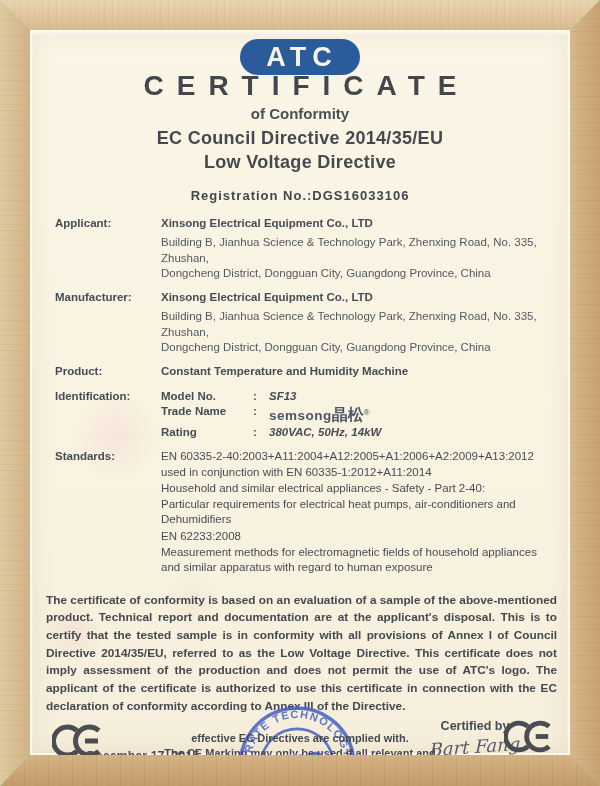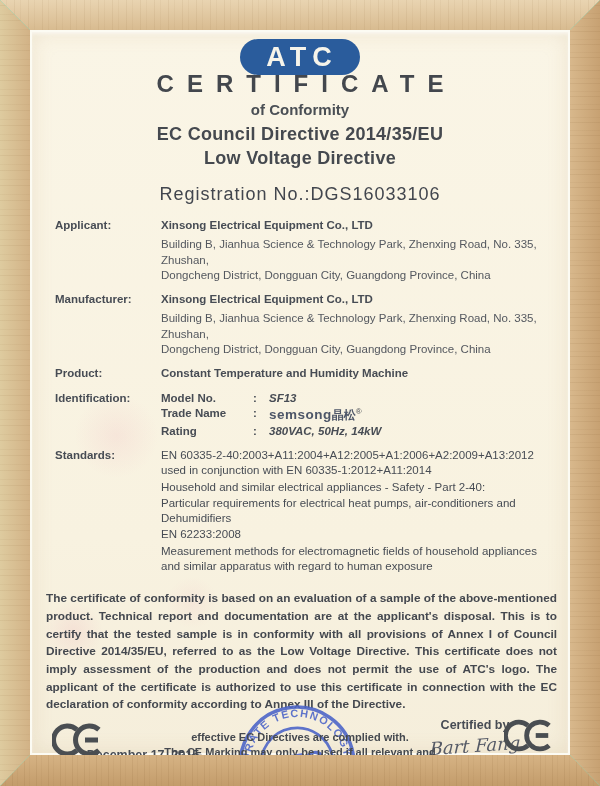--- a/index.html
+++ b/index.html
@@ -33,36 +33,36 @@
       radial-gradient(circle at 30% 79%, rgba(228,118,152,.08), transparent 26px),
       linear-gradient(180deg,#faf5e6 0%,#f8f2e0 70%,#f5eedb 100%);
     box-shadow:inset 0 0 0 2px #fcfbf3, inset 0 3px 5px rgba(255,255,255,.85), inset 0 0 22px rgba(185,155,105,.22);
     display:flex;flex-direction:column;overflow:hidden;color:#474c54;}
 
   
   .hdr{text-align:center;}
   .logo-pill{display:inline-block;margin-top:9px;background:#2a5c9c;color:#f6f4ea;
     font-weight:bold;font-size:27px;letter-spacing:6px;line-height:36px;padding:0 22px 0 26px;
     border-radius:20px;}
-  .cert-title{margin-top:-5px;font-size:24px;font-weight:bold;letter-spacing:13px;padding-left:13px;color:#43474d;}
+  .cert-title{margin-top:-5px;font-size:28px;font-weight:bold;letter-spacing:13px;padding-left:13px;color:#43474d;}
   .subtitle{margin-top:3px;font-size:15px;font-weight:bold;color:#4a4f55;}
   .directive{margin-top:5px;font-size:18px;font-weight:bold;line-height:1.25;color:#45494f;letter-spacing:.3px;}
-  .registration{margin-top:15px;margin-bottom:13px;font-size:18px;font-weight:normal;letter-spacing:1px;color:#414categories650;}
+  .registration{margin-top:15px;margin-bottom:13px;font-size:13px;font-weight:bold;letter-spacing:1px;color:#414categories650;}
   .registration{color:#42464e;}
 
   
   .row{display:grid;grid-template-columns:106px 1fr;padding:0 18px 0 25px;font-size:11.5px;line-height:1.33;margin-bottom:9px;}
   .row .lbl{font-weight:bold;}
   .name-bold{font-weight:bold;}
   .addr{color:#54585f;}
   .id-grid{display:grid;grid-template-columns:92px 16px 1fr;}
   .id-name{font-weight:bold;}
   .id-val{font-weight:bold;font-style:italic;}
   .semsong{font-weight:bold;font-size:13.5px;letter-spacing:.5px;color:#4d5668;}
-  .cn{font-size:12px;font-weight:bold;color:#4d5668;}
+  .cn{font-size:16px;font-weight:bold;color:#4d5668;}
   .regmark{font-size:8px;vertical-align:super;}
   .std-lines div{margin-bottom:1px;}
   .b{font-weight:normal;}
 
   
   .decl{padding:0 13px 0 16px;margin-top:6px;font-size:11.8px;font-weight:bold;
     line-height:1.5;text-align:justify;color:#44484f;}
 
   
   .signoff{position:relative;height:104px;margin-top:2px;}

